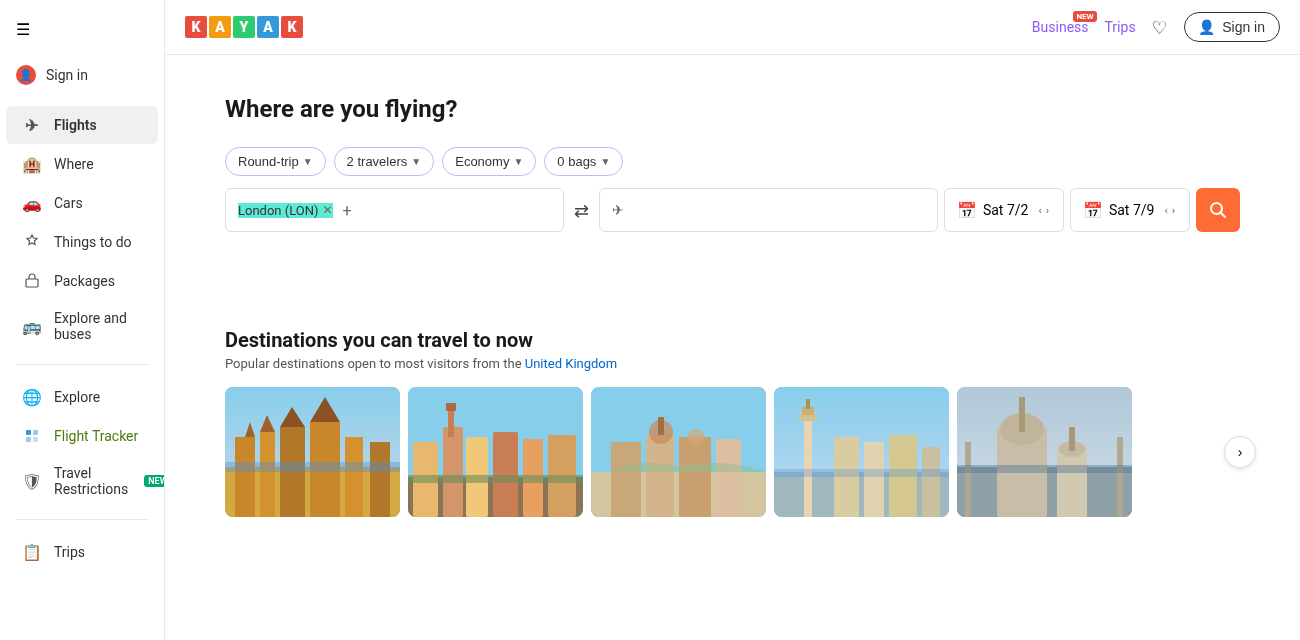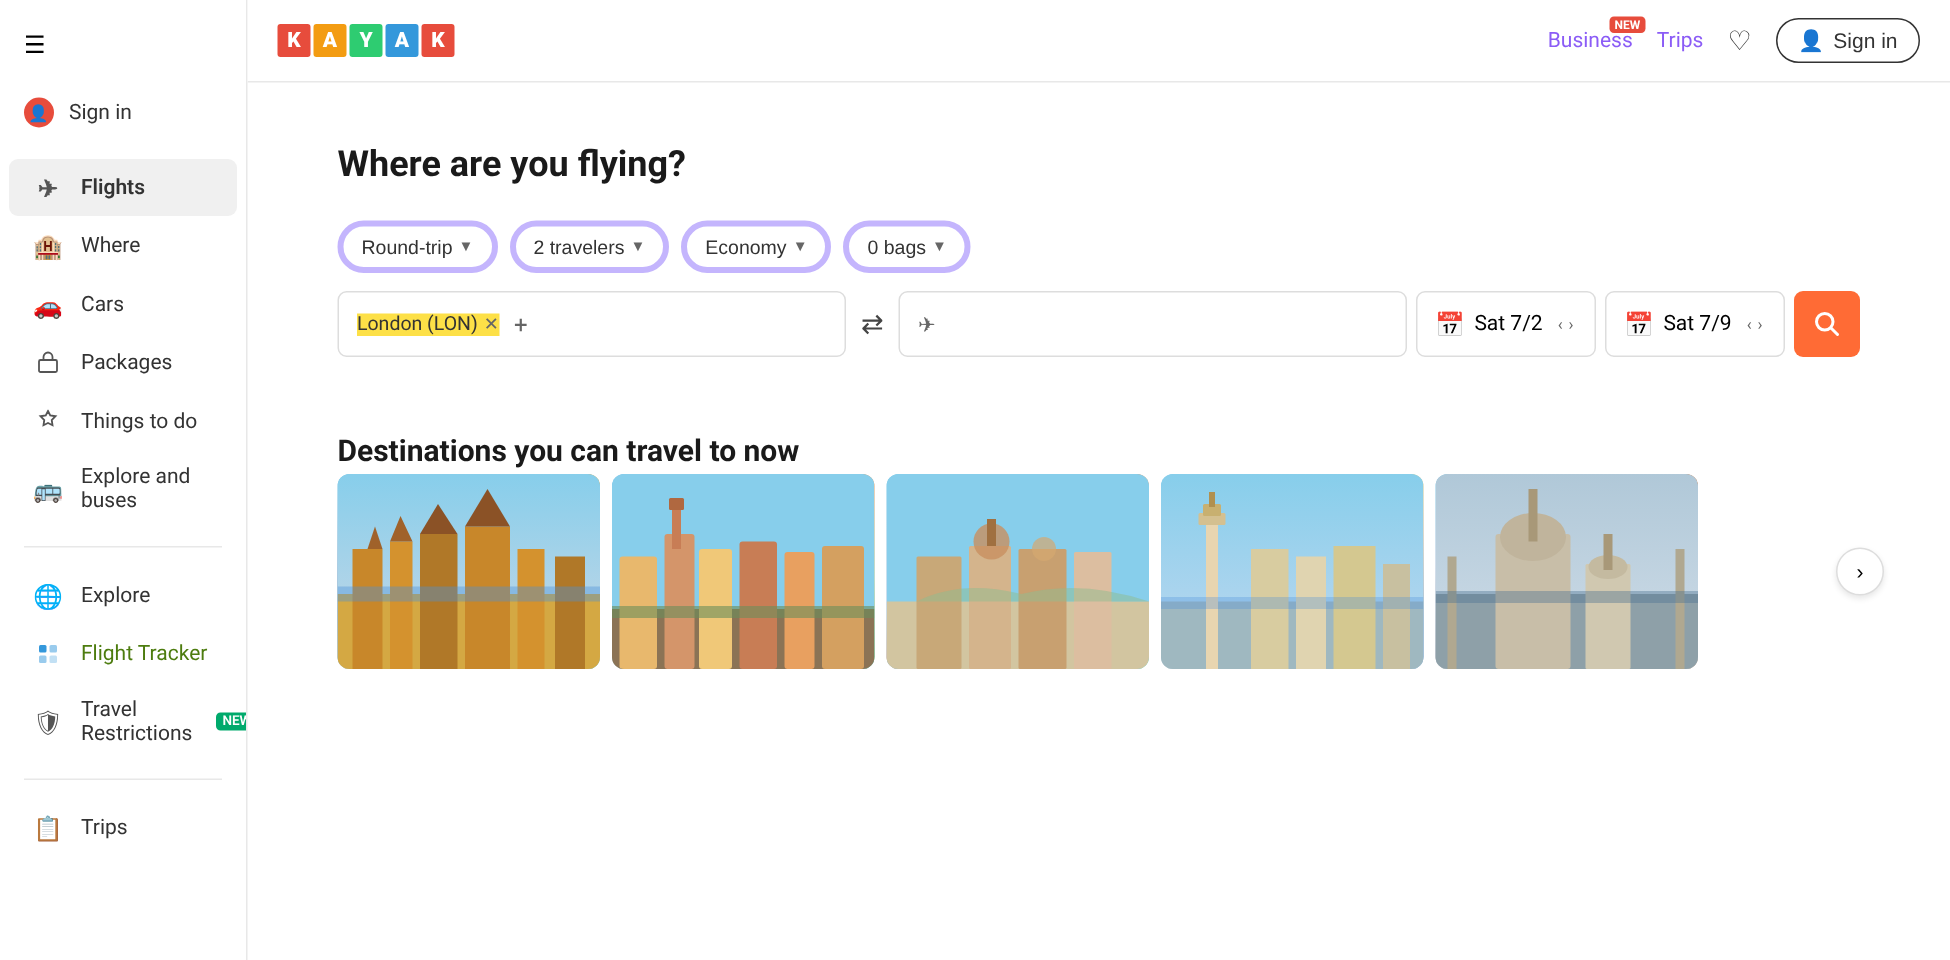--- a/index.html
+++ b/index.html
@@ -142,21 +142,21 @@
     }
     .search-options {
       display: flex;
       gap: 8px;
       margin-bottom: 12px;
       align-items: center;
     }
     .search-option-btn {
       display: flex; align-items: center; gap: 4px;
       padding: 6px 12px;
-      border: 4px solid #c4b5fd;
+      border: 1px solid #c4b5fd;
       border-radius: 20px;
       font-size: 13px;
       cursor: pointer;
       background: #fff;
       color: #333;
     }
     .chevron { font-size: 10px; color: #666; }
 
     .search-inputs {
       display: flex;
@@ -174,21 +174,21 @@
       gap: 6px;
     }
     .from-field { flex: 1.1; }
     .to-field { flex: 1.1; }
     .date-field { width: 120px; }
     .input-field input {
       border: none; outline: none; font-size: 14px; width: 100%; background: transparent; color: #333;
     }
     .tag {
       display: flex; align-items: center; gap: 4px;
-      background: #fde047;
+      background: #5eead4;
       font-size: 13px; color: #333;
       white-space: nowrap;
     }
     .tag-close {
       cursor: pointer; font-size: 12px; color: #666;
     }
     .tag-add {
       cursor: pointer; font-size: 16px; color: #666; margin-left: 4px;
     }
     .swap-icon {
@@ -209,20 +209,21 @@
 
     
     .destinations-area {
       padding: 20px 60px 30px;
     }
     .destinations-title {
       font-size: 20px;
       font-weight: 700;
       color: #1a1a1a;
       margin-bottom: 4px;
+      margin-top: 46px;
     }
     .destinations-subtitle {
       font-size: 13px;
       color: #555;
       margin-bottom: 16px;
     }
     .destinations-subtitle a { color: #0066cc; text-decoration: none; }
     .destinations-grid {
       display: flex;
       gap: 8px;
@@ -283,33 +284,33 @@
       <span class="icon">🏨</span>
       <span>Where</span>
     </div>
     <div class="sidebar-item">
       <span class="icon">🚗</span>
       <span>Cars</span>
     </div>
     <div class="sidebar-item">
       <span class="icon">
         <svg width="16" height="16" viewBox="0 0 16 16" fill="none">
+          <path d="M8 1l1.5 3 3.5.5-2.5 2.5.5 3.5L8 9l-3 1.5.5-3.5L3 4.5l3.5-.5L8 1z" stroke="#555" stroke-width="1.2" fill="none"></path>
+        </svg>
+      </span>
+      <span>Things to do</span>
+    </div>
+    <div class="sidebar-item">
+      <span class="icon">
+        <svg width="16" height="16" viewBox="0 0 16 16" fill="none">
           <rect x="2" y="6" width="12" height="8" rx="1" stroke="#555" stroke-width="1.2"></rect>
           <path d="M5 6V4a3 3 0 016 0v2" stroke="#555" stroke-width="1.2"></path>
         </svg>
       </span>
       <span>Packages</span>
-    </div>
-    <div class="sidebar-item">
-      <span class="icon">
-        <svg width="16" height="16" viewBox="0 0 16 16" fill="none">
-          <path d="M8 1l1.5 3 3.5.5-2.5 2.5.5 3.5L8 9l-3 1.5.5-3.5L3 4.5l3.5-.5L8 1z" stroke="#555" stroke-width="1.2" fill="none"></path>
-        </svg>
-      </span>
-      <span>Things to do</span>
     </div>
     <div class="sidebar-item">
       <span class="icon">🚌</span>
       <span>Explore and buses</span>
     </div>
   </div>
 
   <div class="sidebar-divider"></div>
 
   <div class="sidebar-section">
@@ -429,20 +430,23 @@
         <svg width="20" height="20" viewBox="0 0 20 20" fill="none">
           <circle cx="8.5" cy="8.5" r="5.5" stroke="white" stroke-width="2"></circle>
           <path d="M13 13l4 4" stroke="white" stroke-width="2" stroke-linecap="round"></path>
         </svg>
       </button>
     </div>
   </div>
 
   <div class="destinations-area">
     <h2 class="destinations-title">Destinations you can travel to now</h2>
+    <p class="destinations-subtitle">
+      <span>Popular destinations open to most visitors from the </span><a href="#">United Kingdom</a>
+    </p>
     <div class="destinations-grid">
       <div class="dest-card dest-card-1">
         <svg width="175" height="130" viewBox="0 0 175 130" xmlns="http://www.w3.org/2000/svg">
           <defs>
             <linearGradient id="sky1" x1="0" y1="0" x2="0" y2="1">
               <stop offset="0%" stop-color="#87CEEB"></stop>
               <stop offset="60%" stop-color="#B0D4E8"></stop>
             </linearGradient>
           </defs>
           <rect width="175" height="130" fill="url(#sky1)"></rect>

